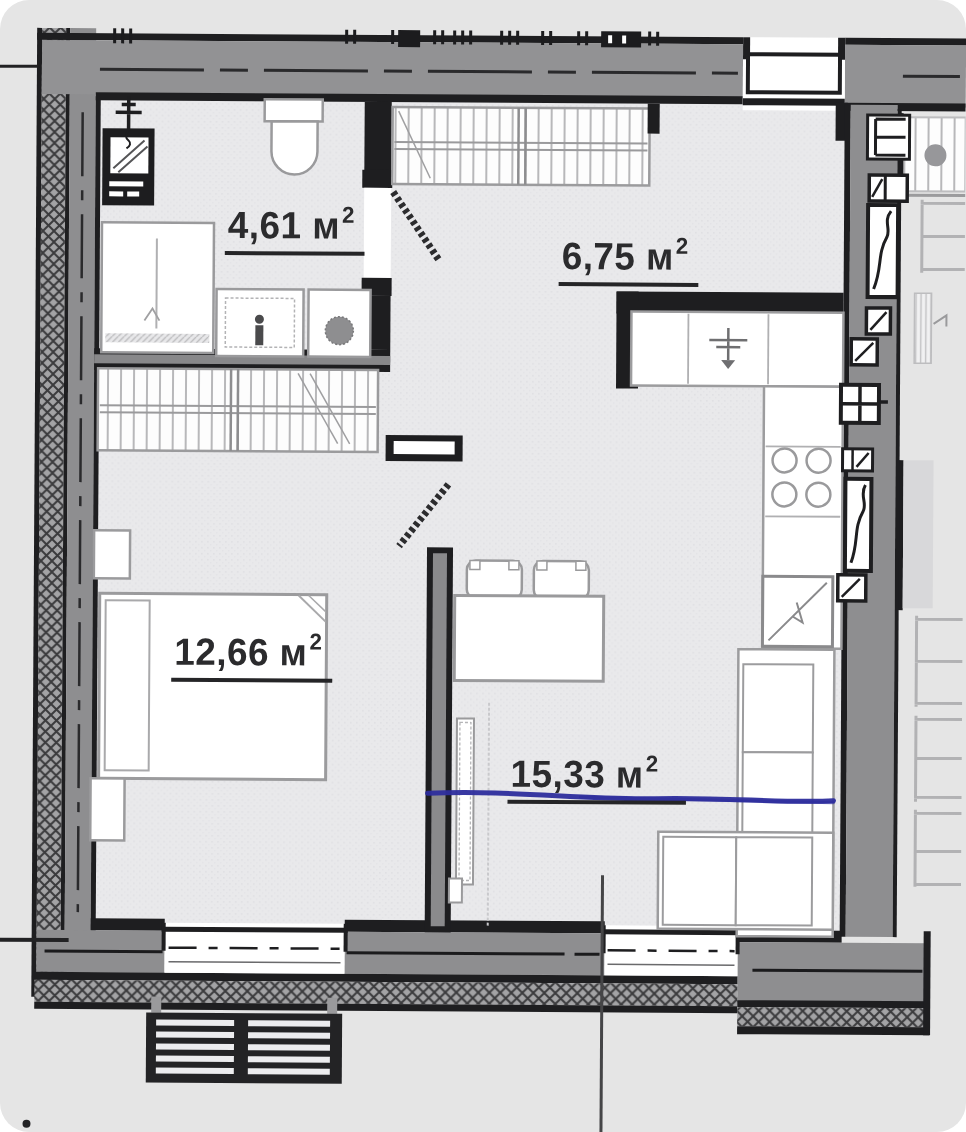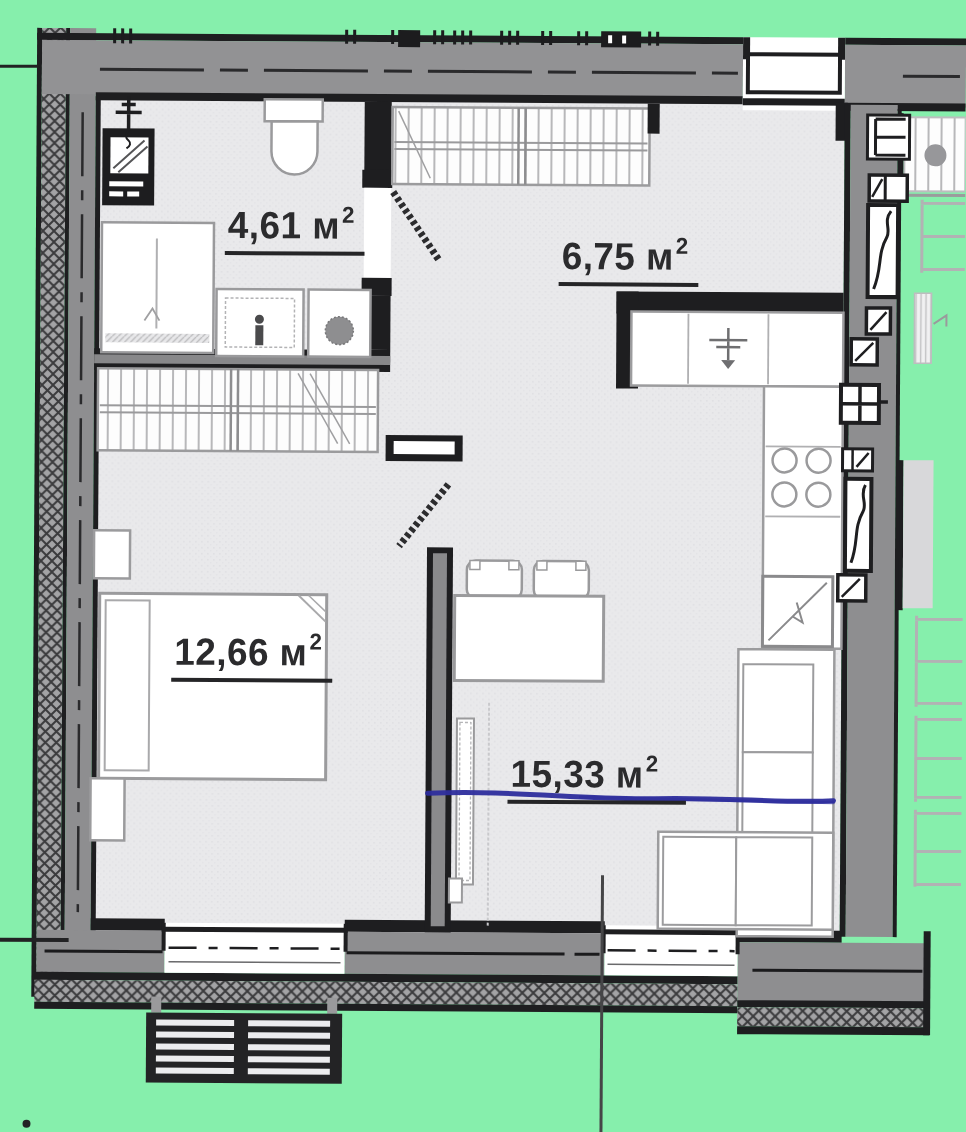--- a/index.html
+++ b/index.html
@@ -1,17 +1,17 @@
 <!DOCTYPE html>
 <html><head>
 <meta charset="utf-8">
 <style>
   html,body{margin:0;padding:0;background:#ffffff;}
-  .stage{position:relative;width:966px;height:1132px;background:#86efac;overflow:hidden;
-         font-family:"Liberation Sans",sans-serif;}
+  .stage{position:relative;width:966px;height:1132px;background:#e5e5e5;overflow:hidden;
+         font-family:"Liberation Sans",sans-serif;border-radius:29px;}
   .plan-rotor{position:absolute;inset:0;transform:rotate(0.35deg);transform-origin:60px 60px;}
   svg{position:absolute;left:0;top:0;}
   .room-label{position:absolute;font-weight:bold;color:#2b2b2d;white-space:nowrap;
               font-size:38px;line-height:1;border-bottom:4px solid #252527;
               padding:0 10px 7px 3px;letter-spacing:0.5px;transform:scaleX(.97);transform-origin:left bottom;}
   .room-label .sup{font-size:23px;vertical-align:16px;margin-left:2px;font-weight:bold;}
 </style>
 </head>
 <body>
 

